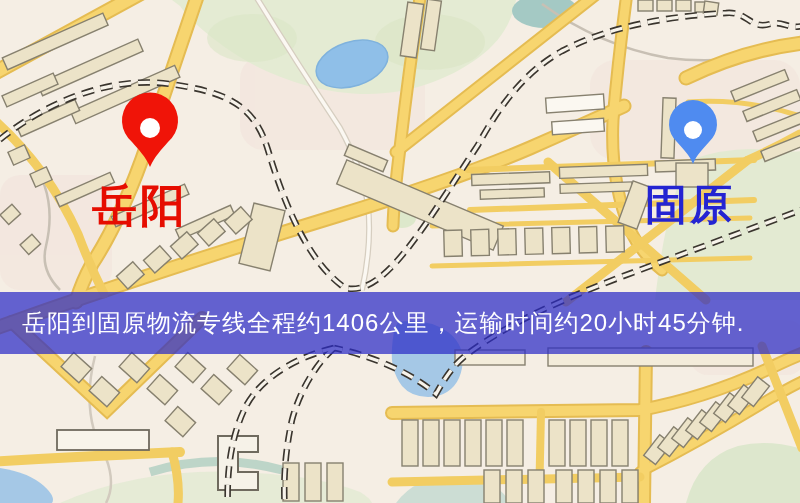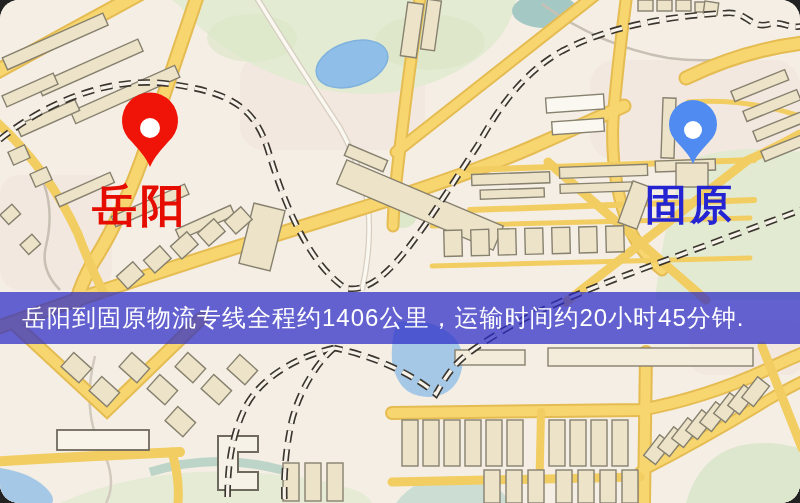--- a/index.html
+++ b/index.html
@@ -1,19 +1,19 @@
 <!DOCTYPE html>
 <html><head>
 <meta charset="utf-8">
 <style>
   html,body{margin:0;padding:0;background:#222;}
   .stage{position:relative;width:800px;height:503px;overflow:hidden;
-         font-family:"Liberation Sans","DejaVu Sans",sans-serif;background:#f5eee4;border-radius:19px;}
+         font-family:"Liberation Sans","DejaVu Sans",sans-serif;background:#f5eee4;}
   .stage svg{position:absolute;left:0;top:0;display:block;}
-  .banner{position:absolute;left:0;top:292px;width:100%;height:52px;
+  .banner{position:absolute;left:0;top:292px;width:100%;height:62px;
           display:flex;align-items:center;box-sizing:border-box;padding-left:22px;
           font-size:24px;font-weight:500;letter-spacing:1px;white-space:nowrap;}
   .map-label{font-weight:bold;letter-spacing:3px;}
 </style>
 </head>
 <body>
 
 <div class="stage">
 <svg width="800" height="503" viewBox="0 0 800 503">
 

